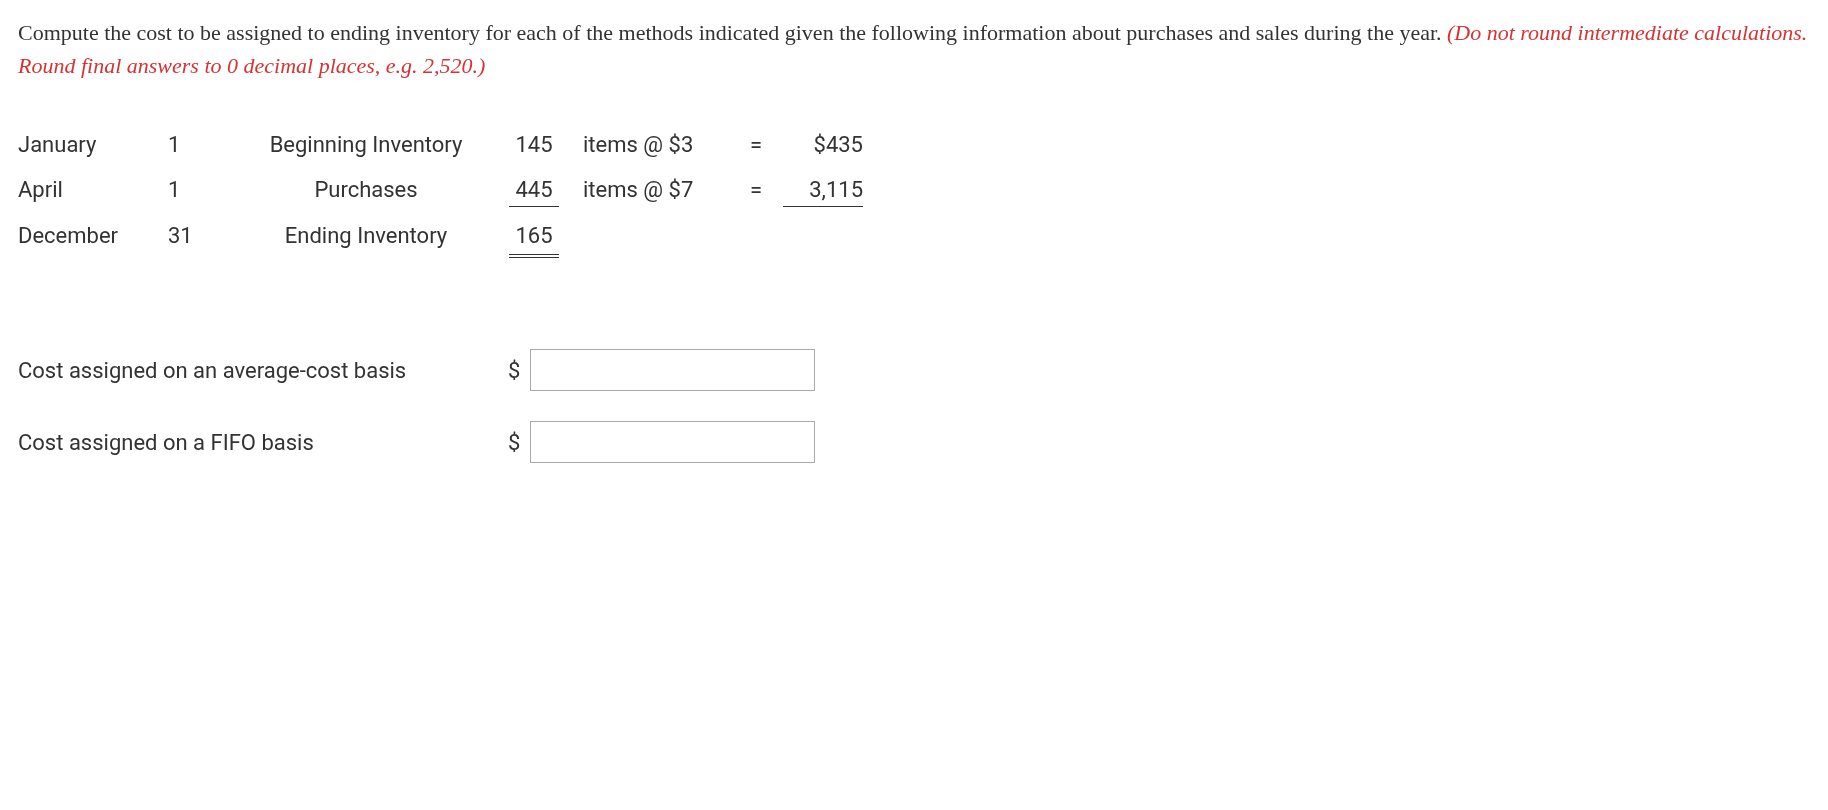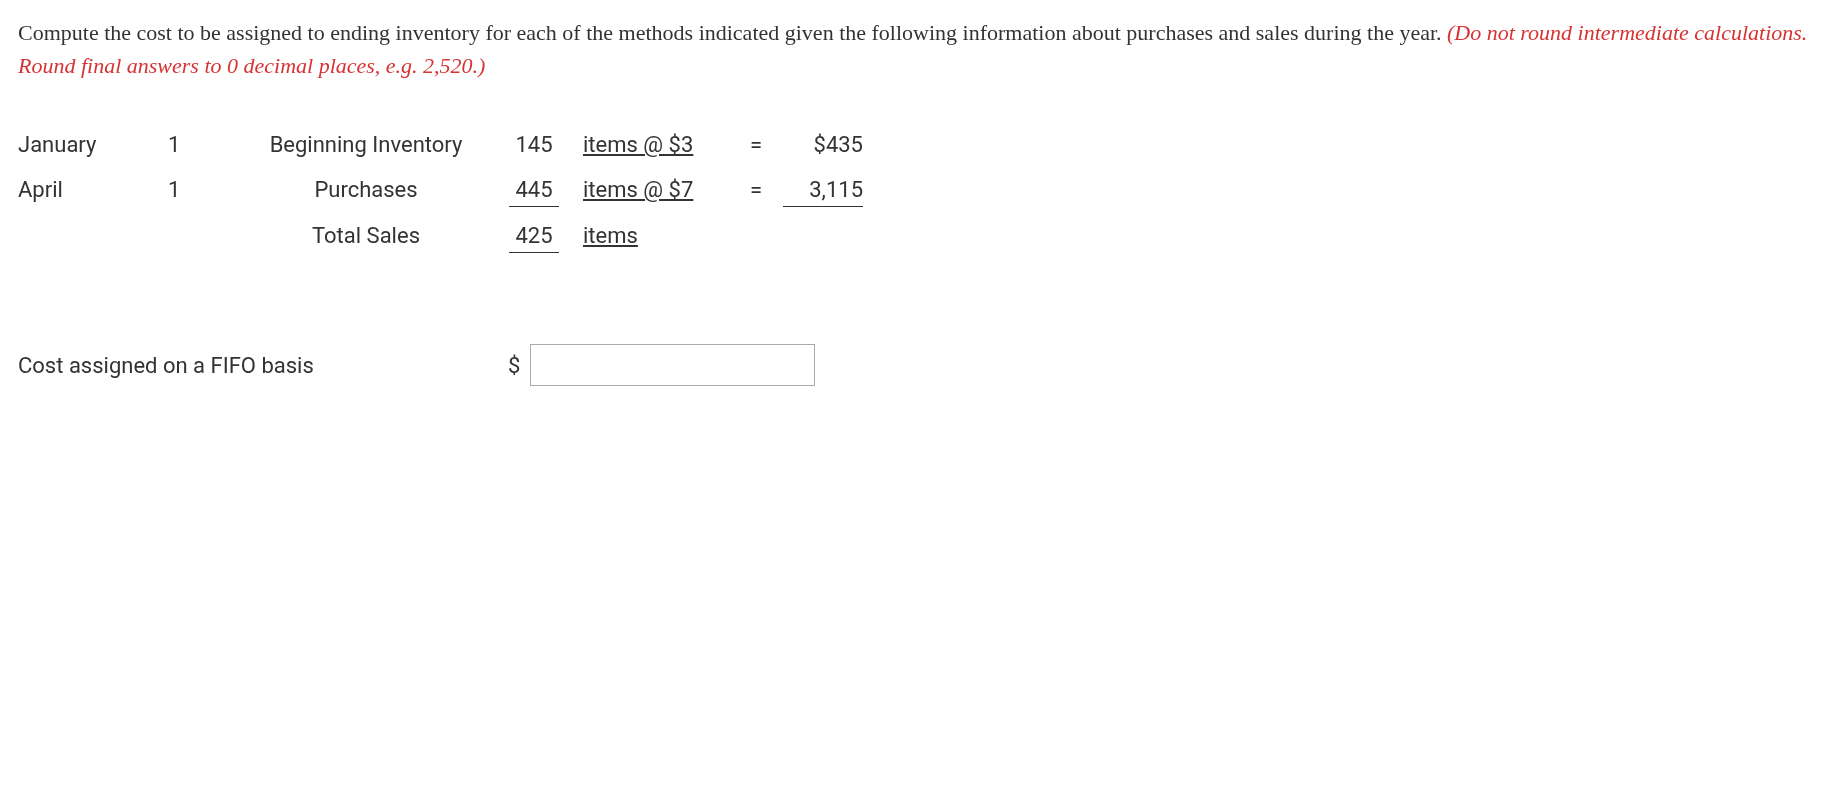--- a/index.html
+++ b/index.html
@@ -30,21 +30,21 @@
       border-collapse: collapse;
     }
     .data-table td {
       padding: 6px 14px 6px 0;
       vertical-align: baseline;
     }
     .data-table td.month { width: 150px; }
     .data-table td.day { width: 70px; text-align: left; }
     .data-table td.desc { width: 270px; text-align: center; }
     .data-table td.qty { width: 65px; text-align: right; }
-    .data-table td.items-label { padding-left: 10px; width: 170px; text-decoration: underline; }
+    .data-table td.items-label { padding-left: 10px; width: 170px; }
     .data-table td.eq { width: 40px; text-align: center; }
     .data-table td.amount { text-align: right; width: 90px; }
     .underline-bottom { border-bottom: 1.5px solid #333; }
     .dbl-underline {
       border-bottom: 4px double #333;
       padding-bottom: 2px;
     }
     .answers-table {
       border-collapse: collapse;
     }
@@ -90,32 +90,37 @@
   <tr>
     <td class="month">April</td>
     <td class="day">1</td>
     <td class="desc">Purchases</td>
     <td class="qty"><span class="qty-inner underline-bottom">445</span></td>
     <td class="items-label">items @ $7</td>
     <td class="eq">=</td>
     <td class="amount"><span class="underline-bottom" style="display:inline-block;min-width:80px;">3,115</span></td>
   </tr>
   <tr>
-    <td class="month"></td>
-    <td class="day"></td>
-    <td class="desc">Total Sales</td>
-    <td class="qty"><span class="qty-inner underline-bottom">425</span></td>
-    <td class="items-label">items</td>
+    <td class="month">December</td>
+    <td class="day">31</td>
+    <td class="desc">Ending Inventory</td>
+    <td class="qty"><span class="qty-inner dbl-underline">165</span></td>
+    <td class="items-label"></td>
     <td class="eq"></td>
     <td class="amount"></td>
   </tr>
 </tbody>
   </table>
 
 <table class="answers-table">
   <tbody>
+      <tr>
+    <td class="label">Cost assigned on an average-cost basis</td>
+    <td class="dollar">$</td>
+    <td><input type="text" class="input-field" style=""></td>
+  </tr>
   <tr>
     <td class="label">Cost assigned on a FIFO basis</td>
     <td class="dollar">$</td>
     <td><input type="text" class="input-field" style=""></td>
   </tr>
 </tbody>
   </table>
 
 </body></html>

